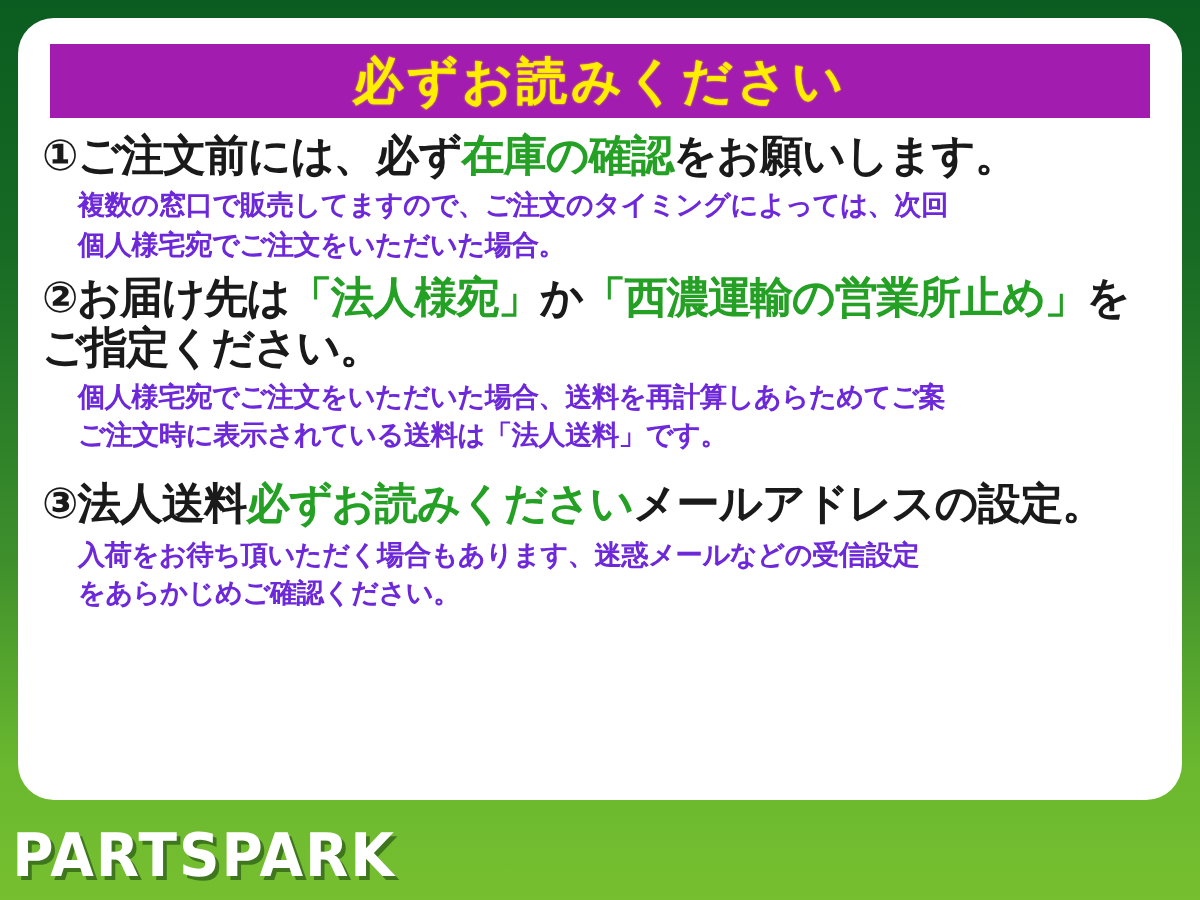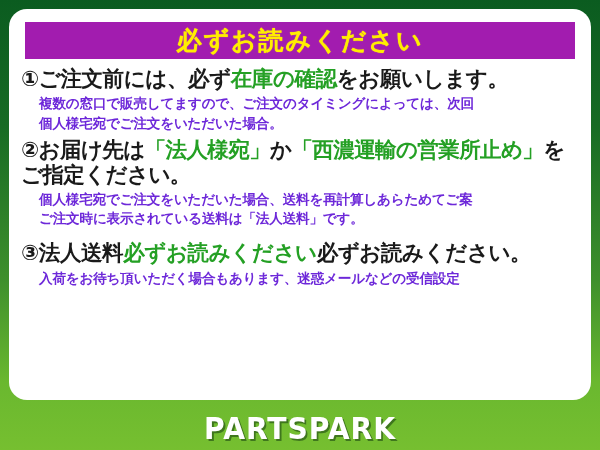--- a/index.html
+++ b/index.html
@@ -109,21 +109,21 @@
 
   
   #footer-bar {
     position: absolute;
     left: 0;
     bottom: 0;
     width: 600px;
     height: 42px;
     display: flex;
     align-items: center;
-    justify-content: center;
+    justify-content: flex-start;
   }
   #footer-brand {
     color: #ffffff;
     font-size: 30px;
     font-weight: bold;
     letter-spacing: 1px;
     transform: scaleX(0.94);
     text-shadow: 2px 2px 0 rgba(20,60,15,0.55);
     line-height: 1;
   }
@@ -156,24 +156,25 @@
           <span>②</span><span>お届け先は</span><span class="hl">「法人様宛」</span><span>か</span><span class="hl">「西濃運輸の営業所止め」</span><span>をご指定ください。</span>
         </div>
         <div class="item-body">
           <div>個人様宅宛でご注文をいただいた場合、送料を再計算しあらためてご案</div>
           <div>ご注文時に表示されている送料は「法人送料」です。</div>
         </div>
       </div>
 
       <div class="notice-item" id="item-3">
         <div class="item-headline">
-          <span>③</span><span>法人送料</span><span class="hl">必ずお読みください</span><span>必ずお読みください。</span>
+          <span>③</span><span>法人送料</span><span class="hl">必ずお読みください</span><span>メールアドレスの設定。</span>
         </div>
         <div class="item-body">
           <div>入荷をお待ち頂いただく場合もあります、迷惑メールなどの受信設定</div>
+          <div>をあらかじめご確認ください。</div>
         </div>
       </div>
 
     </div>
   </div>
 
   <div id="footer-bar">
     <span id="footer-brand">PARTSPARK</span>
   </div>
 

